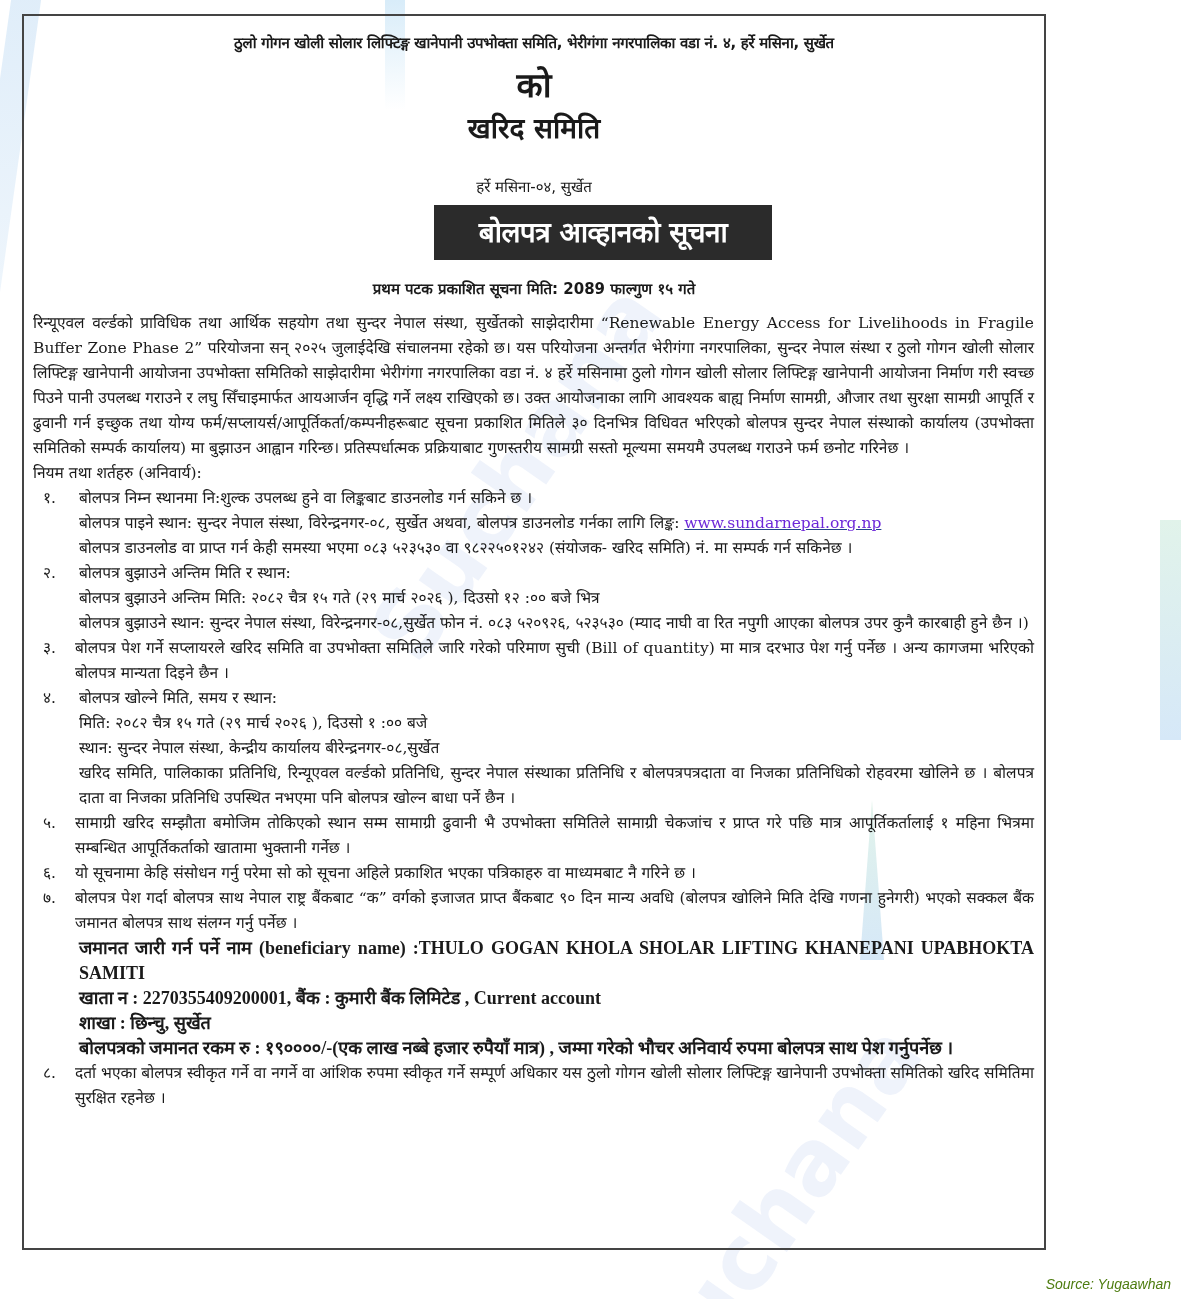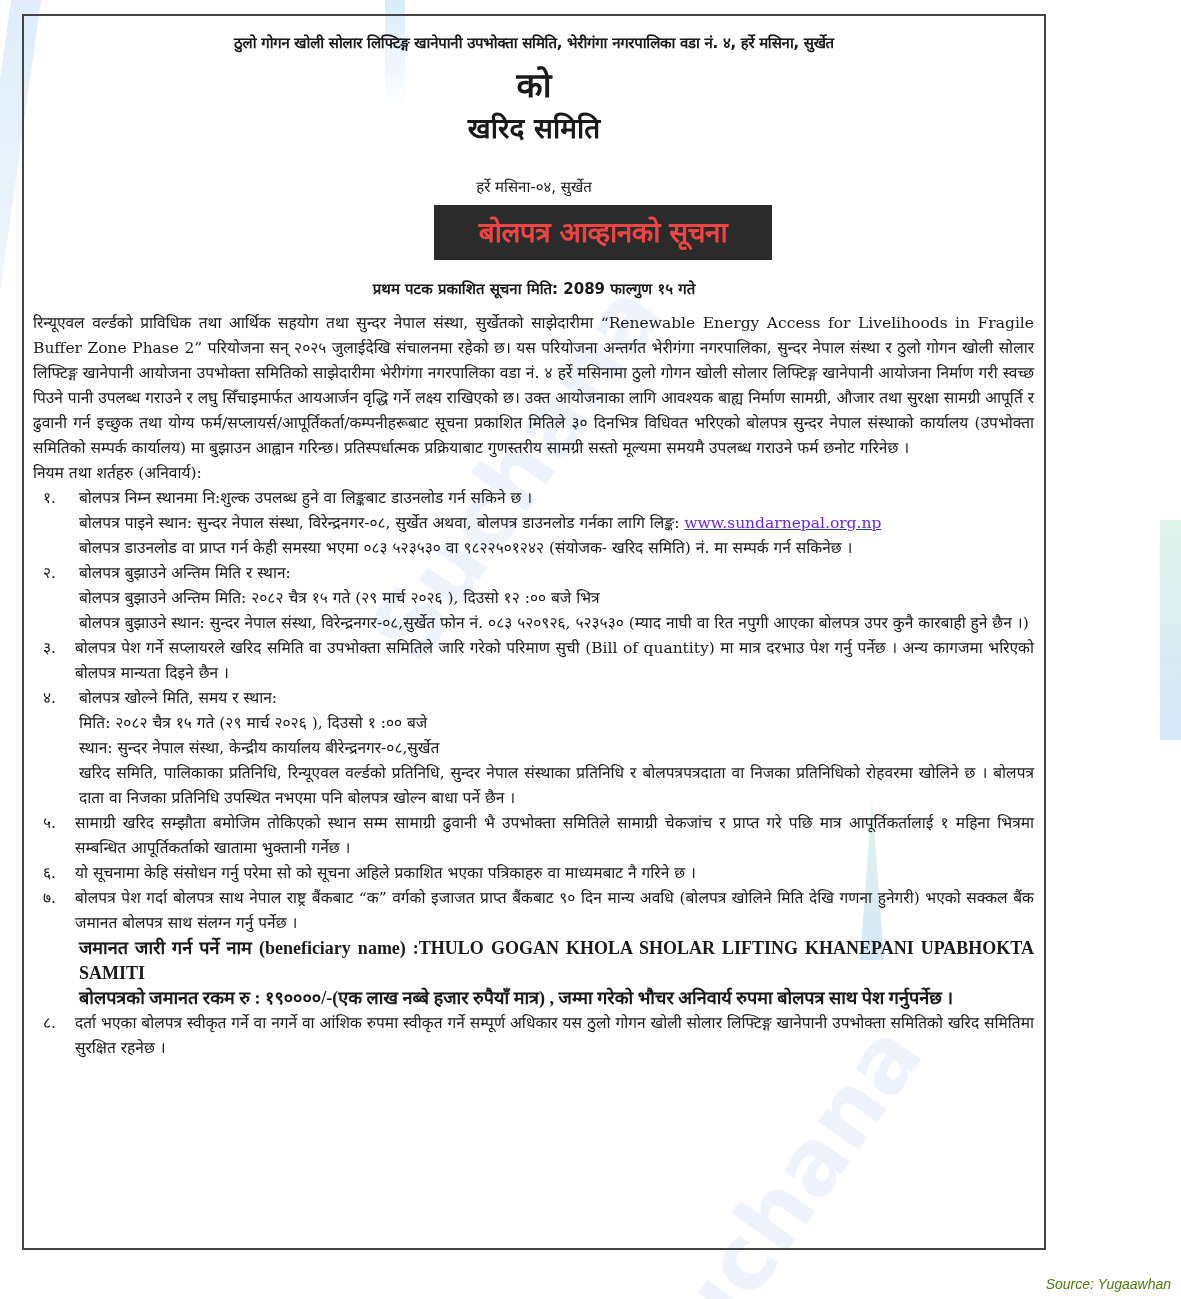--- a/index.html
+++ b/index.html
@@ -30,21 +30,21 @@
   .committee {
     position: absolute; left: 0; right: 0; top: 92px; text-align: center;
     font-family: "DejaVu Sans", sans-serif; font-weight: bold; font-size: 28px;
   }
   .address {
     position: absolute; left: 0; right: 0; top: 160px; text-align: center;
     font-family: "DejaVu Sans", sans-serif; font-weight: normal; font-size: 15px;
   }
   .notice-banner {
     position: absolute; left: 410px; top: 189px; width: 338px; height: 55px;
-    background: #2b2b2b; color: #ef4444; text-align: center; line-height: 55px;
+    background: #2b2b2b; color: #ffffff; text-align: center; line-height: 55px;
     font-family: "DejaVu Sans", sans-serif; font-weight: bold; font-size: 28px; letter-spacing: -0.5px;
   }
   .pub-date {
     position: absolute; left: 0; right: 0; top: 262px; text-align: center;
     font-family: "DejaVu Sans", sans-serif; font-weight: bold; font-size: 15px;
   }
   .body-text {
     position: absolute; left: 9px; right: 10px; top: 295px;
     font-size: 15.5px; line-height: 25px; text-align: justify;
   }
@@ -112,20 +112,22 @@
         <span>सामाग्री खरिद सम्झौता बमोजिम तोकिएको स्थान सम्म सामाग्री ढुवानी भै उपभोक्ता समितिले सामाग्री चेकजांच र प्राप्त गरे पछि मात्र आपूर्तिकर्तालाई १ महिना भित्रमा सम्बन्धित आपूर्तिकर्ताको खातामा भुक्तानी गर्नेछ ।</span>
       </li>
       <li>
         <span class="num">६.</span>
         <span>यो सूचनामा केहि संसोधन गर्नु परेमा सो को सूचना अहिले प्रकाशित भएका पत्रिकाहरु वा माध्यमबाट नै गरिने छ ।</span>
       </li>
       <li>
         <span class="num">७.</span>
         <span>बोलपत्र पेश गर्दा बोलपत्र साथ नेपाल राष्ट्र बैंकबाट “क” वर्गको इजाजत प्राप्त बैंकबाट ९० दिन मान्य अवधि (बोलपत्र खोलिने मिति देखि गणना हुनेगरी) भएको सक्कल बैंक जमानत बोलपत्र साथ संलग्न गर्नु पर्नेछ ।</span>
         <span class="sub bold">जमानत जारी गर्न पर्ने नाम (beneficiary name) :THULO GOGAN KHOLA SHOLAR LIFTING KHANEPANI UPABHOKTA SAMITI</span>
+        <span class="sub bold">खाता न : 2270355409200001, बैंक : कुमारी बैंक लिमिटेड , Current account</span>
+        <span class="sub bold">शाखा : छिन्चु, सुर्खेत</span>
         <span class="sub bold">बोलपत्रको जमानत रकम रु : १९००००/-(एक लाख नब्बे हजार रुपैयाँ मात्र) , जम्मा गरेको भौचर अनिवार्य रुपमा बोलपत्र साथ पेश गर्नुपर्नेछ ।</span>
       </li>
       <li>
         <span class="num">८.</span>
         <span>दर्ता भएका बोलपत्र स्वीकृत गर्ने वा नगर्ने वा आंशिक रुपमा स्वीकृत गर्ने सम्पूर्ण अधिकार यस ठुलो गोगन खोली सोलार लिफ्टिङ्ग खानेपानी उपभोक्ता समितिको खरिद समितिमा सुरक्षित रहनेछ ।</span>
       </li>
     </ol>
   </div>
 </div>
 

